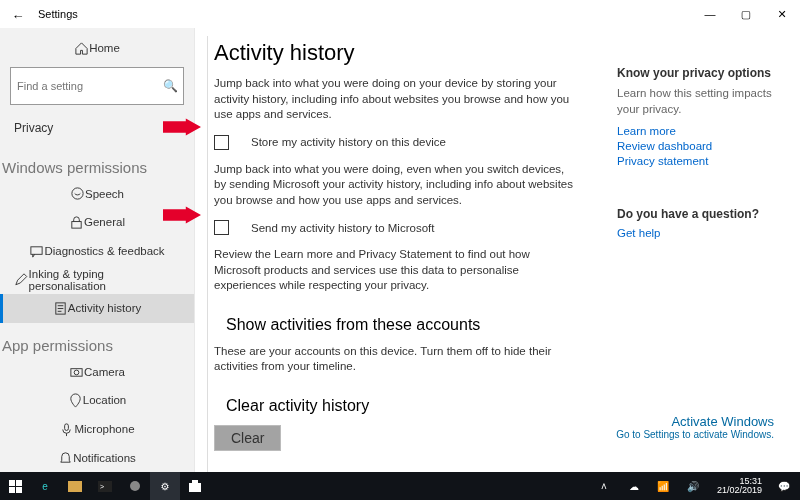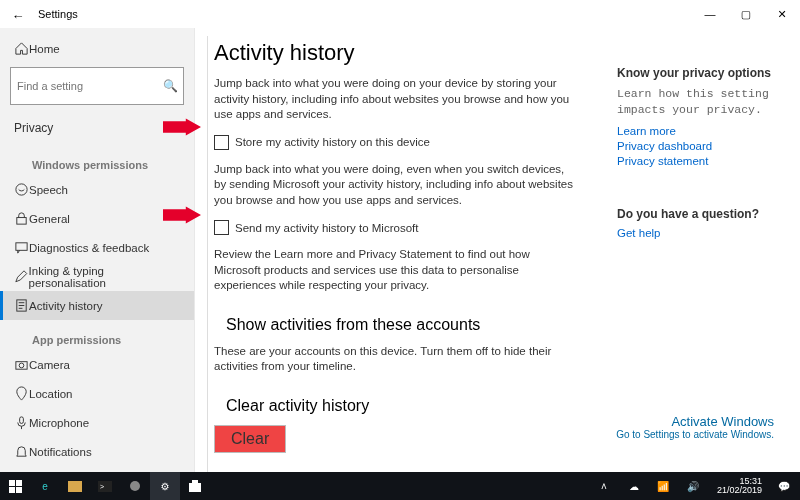--- a/index.html
+++ b/index.html
@@ -5,40 +5,40 @@
   * { box-sizing: border-box; margin: 0; padding: 0; font-family: "Segoe UI", Arial, sans-serif; }
   html, body { width: 800px; height: 500px; overflow: hidden; background: #fff; color: #000; }
   .window { display: flex; flex-direction: column; height: 100%; }
   .titlebar { display: flex; align-items: center; height: 28px; background: #fff; font-size: 11px; }
   .titlebar .back { width: 36px; text-align: center; font-size: 13px; cursor: default; }
   .titlebar .title { flex: 1; padding-left: 2px; }
   .win-controls { display: flex; }
   .win-btn { width: 36px; height: 28px; display: flex; align-items: center; justify-content: center; font-size: 11px; }
   .body { display: flex; flex: 1; min-height: 0; }
   .sidebar { width: 195px; background: #f2f2f2; border-right: 1px solid #e8e8e8; padding-top: 6px; display: flex; flex-direction: column; font-size: 11.5px; color: #333; overflow: hidden; }
-  .side-item { display: flex; align-items: center; gap: 0; height: 29px; padding: 0 14px; cursor: default; }
+  .side-item { display: flex; align-items: center; gap: 0; height: 29px; padding: 0 14px; cursor: default; justify-content: center; }
   .side-item .icon { width: 15px; height: 15px; display: inline-flex; align-items: center; justify-content: center; }
   .side-item.selected { background: #dadada; position: relative; }
   .side-item.selected::before { content:""; position:absolute; left:0; top:0; bottom:0; width:3px; background:#0078d7; }
   .search-wrap { margin: 4px 10px 10px 10px; position: relative; }
   .search { width: 100%; height: 38px; border: 1px solid #999; font-size: 11px; padding: 0 24px 0 6px; background: #fff; }
   .search-ic { position: absolute; right: 6px; top: 50%; transform: translateY(-50%); font-size: 12px; color: #666; }
   .side-head { font-weight: 400; font-size: 12px; padding: 6px 14px 10px; }
-  .side-sub { color: #777; font-size: 11px; padding: 14px 32px 4px; font-weight: bold; }
+  .side-sub { color: #777; font-size: 15px; padding: 14px 2px 4px; }
   .content { flex: 1; display: flex; min-width: 0; padding: 8px 0 0 12px; position: relative; }
   .main { width: 380px; font-size: 11.5px; color: #333; padding-right: 10px; overflow: hidden; border-left: 1px solid #ddd; padding-left: 6px; }
   .main h1 { font-size: 22px; font-weight: 400; margin: 4px 0 10px; color: #000; }
   .main p { margin: 0 0 12px; line-height: 1.35; }
-  .chk { display: flex; align-items: center; gap: 6px; margin: 6px 0 12px; }
+  .chk { display: flex; align-items: center; gap: 22px; margin: 6px 0 12px; }
   .chkbox { width: 15px; height: 15px; border: 1px solid #333; background: #fff; }
   .main h2 { font-size: 16px; font-weight: 400; margin: 22px 12px 10px; color: #000; }
-  .clear-btn { display:inline-block; padding: 4px 16px; background:#ef4444; border:1px solid #bbb; font-size:16px; }
+  .clear-btn { display:inline-block; padding: 4px 16px; background:#a3a3a3; border:1px solid #bbb; font-size:14px; }
   .aside { flex: 1; padding: 30px 16px 0 30px; font-size: 11.5px; color: #333; position: relative; }
   .aside h3 { font-size: 12px; font-weight: 600; margin-bottom: 6px; }
-  .aside p { color: #666; margin-bottom: 8px; line-height: 1.35; font-family: Liberation Mono, monospace; }
+  .aside p { color: #666; margin-bottom: 8px; line-height: 1.35; }
   .link { color: #0066cc; display: block; margin: 3px 0; font-size: 11.5px; }
   .qsec { margin-top: 40px; }
   .watermark { position: absolute; right: 26px; bottom: 32px; text-align: right; color: #0369a1; font-size: 13px; }
   .watermark .w2 { font-size: 10px; }
   .taskbar { height: 28px; background: #101318; display: flex; align-items: center; color: #fff; font-size: 10px; }
   .tb-btn { width: 30px; height: 28px; display:flex; align-items:center; justify-content:center; }
   .tb-spacer { flex:1; }
   .tb-time { text-align:right; padding: 0 8px; line-height: 1; font-size: 9px; }
   .arrow { position:absolute; width:38px; height:18px; }
   .arrow svg { width:100%; height:100%; }
@@ -174,21 +174,21 @@
         <h2>Show activities from these accounts</h2>
         <p>These are your accounts on this device. Turn them off to hide their activities from your timeline.</p>
         <h2>Clear activity history</h2>
         <span class="clear-btn">Clear</span>
       </div>
 
       <div class="aside">
         <h3>Know your privacy options</h3>
         <p>Learn how this setting impacts your privacy.</p>
         <a class="link">Learn more</a>
-        <a class="link">Privacy dashboard</a>
+        <a class="link">Review dashboard</a>
         <a class="link">Privacy statement</a>
         <div class="qsec">
           <h3>Do you have a question?</h3>
           <a class="link">Get help</a>
         </div>
         <div class="watermark">
           <div>Activate Windows</div>
           <div class="w2">Go to Settings to activate Windows.</div>
         </div>
       </div>

